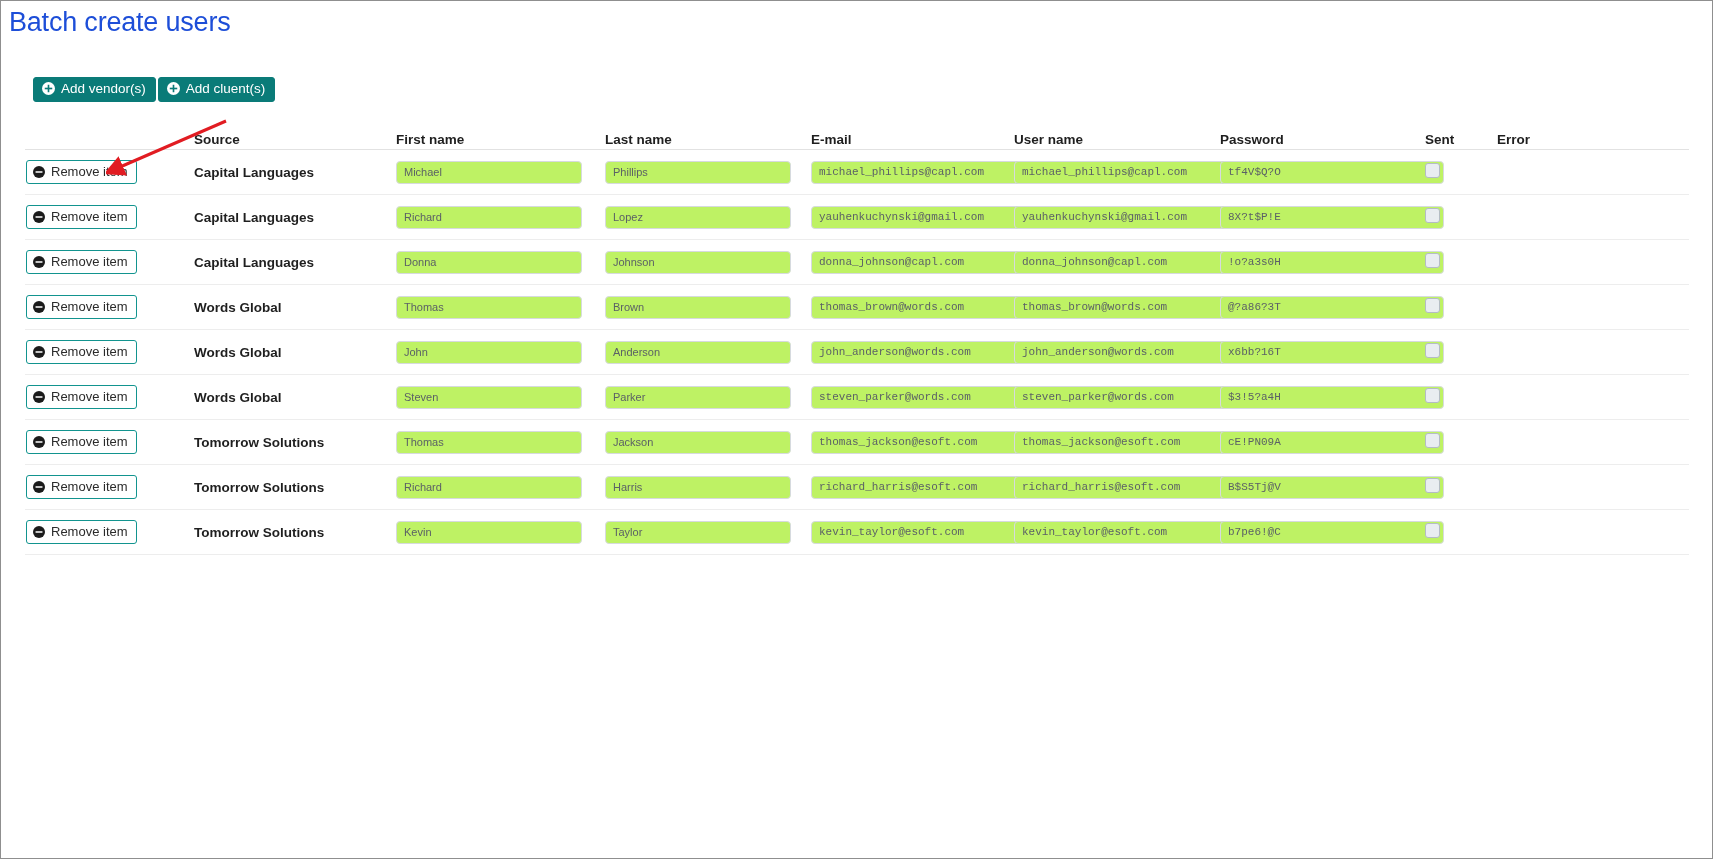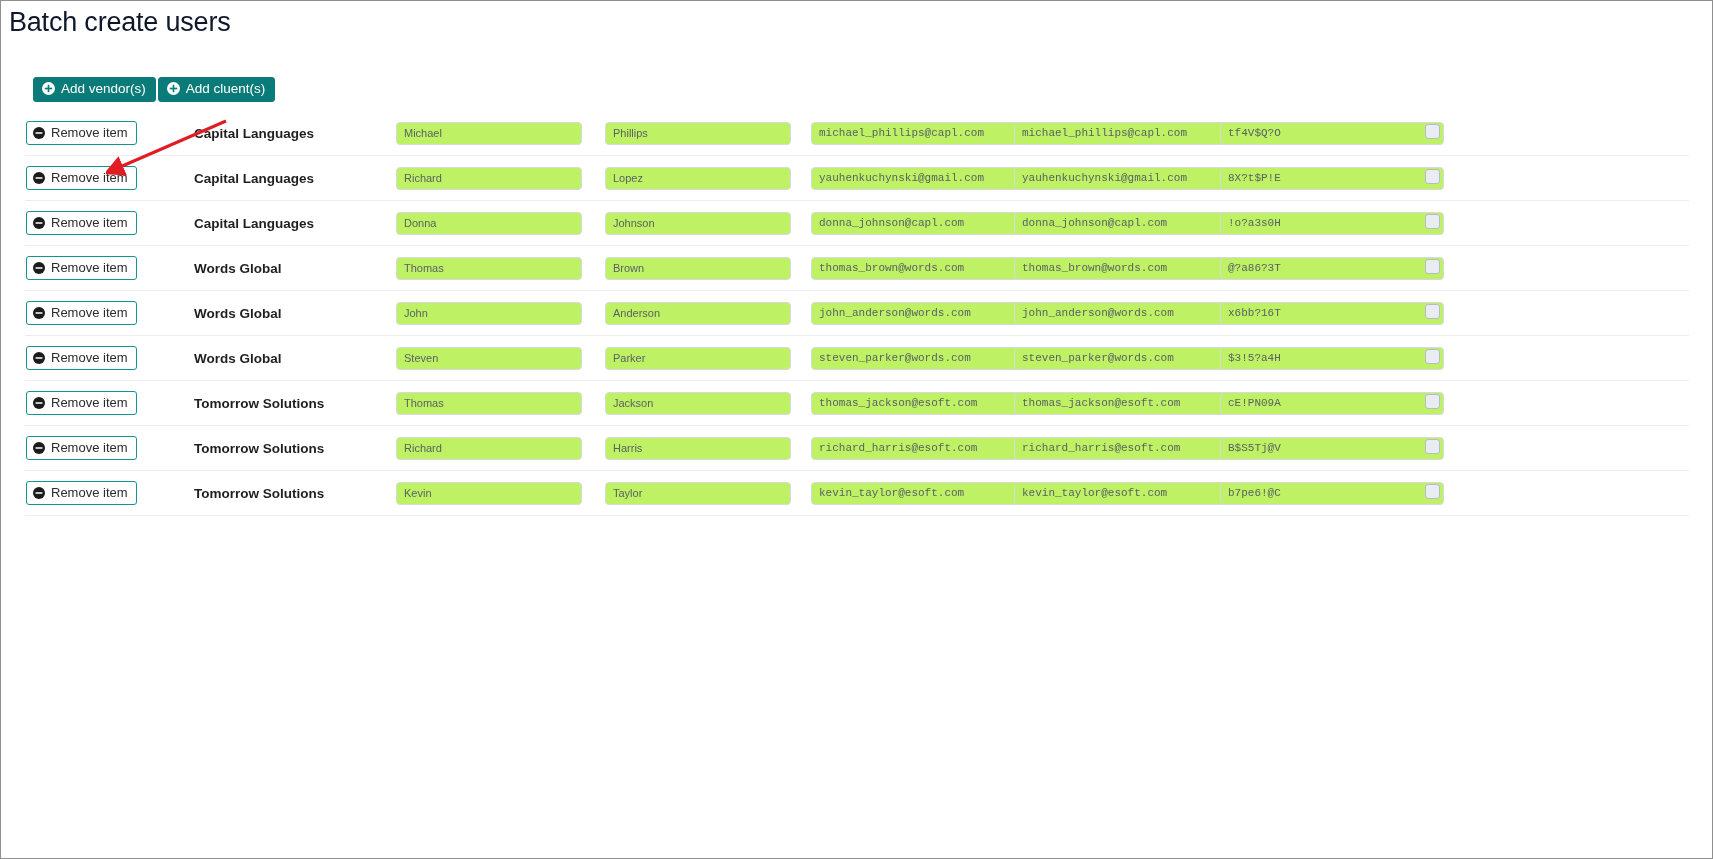--- a/index.html
+++ b/index.html
@@ -17,21 +17,21 @@
     box-sizing: border-box;
     border: 1px solid #8f8f8f;
   }
   
   .page-title {
     position: absolute;
     left: 8px;
     top: 6px;
     font-size: 27px;
     font-weight: 400;
-    color: #0f172a;
+    color: #1d4ed8;
     letter-spacing: -0.2px;
   }
   
   .action-bar {
     position: absolute;
     left: 32px;
     top: 76px;
     display: flex;
     gap: 2px;
   }
@@ -199,20 +199,31 @@
             <circle cx="8" cy="8" r="8" fill="#ffffff"></circle>
             <rect x="7" y="3.4" width="2" height="9.2" fill="#0a7b78"></rect>
             <rect x="3.4" y="7" width="9.2" height="2" fill="#0a7b78"></rect>
           </svg>
       </span>
       <span>Add cluent(s)</span>
     </button>
   </div>
 
   <div class="grid">
+    <div class="grid-head">
+      <div class="th c-act"></div>
+      <div class="th c-src">Source</div>
+      <div class="th c-first">First name</div>
+      <div class="th c-last">Last name</div>
+      <div class="th c-email">E-mail</div>
+      <div class="th c-user">User name</div>
+      <div class="th c-pass">Password</div>
+      <div class="th c-sent">Sent</div>
+      <div class="th c-err">Error</div>
+    </div>
     <div id="rows-host">
         <div class="row">
           <div class="c-act"><button class="btn-remove">
               <span class="minus-circle"><svg viewBox="0 0 16 16" width="12" height="12">
                   <circle cx="8" cy="8" r="8" fill="#1b1b1b"></circle>
                   <rect x="3.4" y="7" width="9.2" height="2" fill="#ffffff"></rect>
                 </svg></span>
               <span>Remove item</span>
             </button></div>
           <div class="c-src"><span class="src-label">Capital Languages</span></div>

